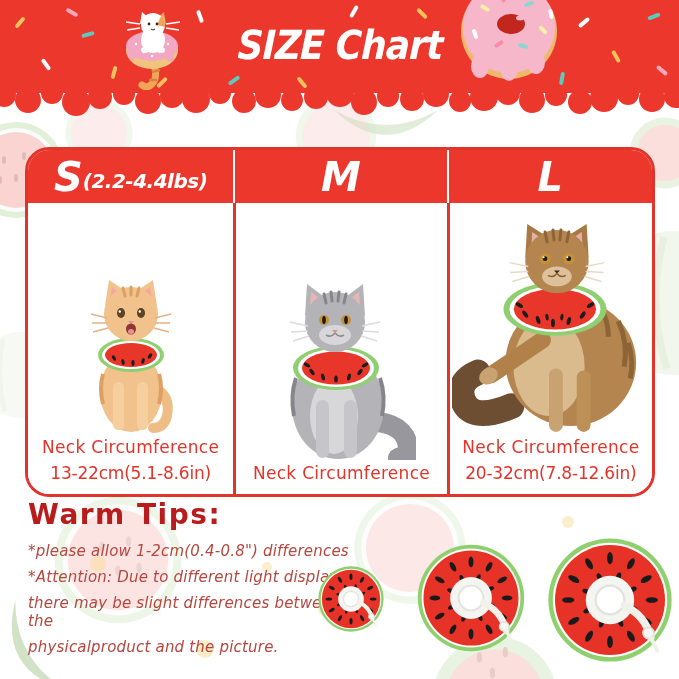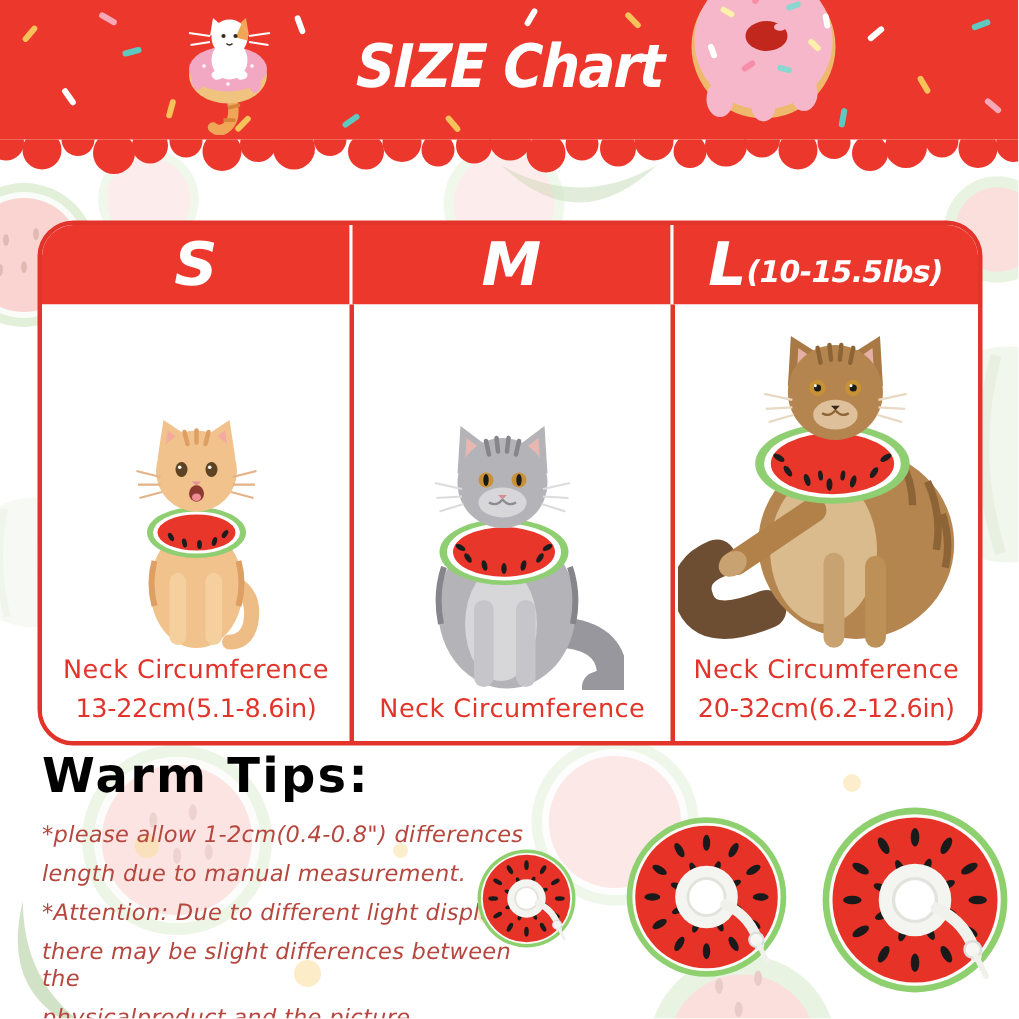--- a/index.html
+++ b/index.html
@@ -28,21 +28,21 @@
   .col + .col .col-body{border-left:3px solid #e2342a}
   .col-body{flex:1;display:flex;flex-direction:column;align-items:center;justify-content:flex-end;
             padding-bottom:11px;background:#fff}
   .size-letter{font-size:40px;line-height:1}
   .size-range{font-size:20px;margin-top:9px;letter-spacing:-0.5px}
   .catimg{margin-bottom:0}
   .neck-label{color:#e2342a;font-size:17px;margin-top:3px;letter-spacing:.3px}
   .neck-range{color:#e2342a;font-size:17px;font-weight:normal;margin-top:6px;letter-spacing:-0.2px}
   
   .tips{position:absolute;left:28px;top:498px;width:335px;z-index:2}
-  .tips-title{color:#000000;font-size:32px;font-weight:bold;letter-spacing:1.5px;margin:0 0 11px 0}
+  .tips-title{color:#b91c1c;font-size:28px;font-weight:bold;letter-spacing:1.5px;margin:0 0 11px 0}
   .tip{color:#b5473f;font-size:15px;font-style:italic;font-weight:500;margin:0 0 8px 0;letter-spacing:.2px}
   .tip.gap{margin-top:7px}
   
   .ring{position:absolute;z-index:2}
 </style>
 </head>
 <body>
 
 <div class="canvas">
 
@@ -215,20 +215,21 @@
       <rect x="50" y="12" width="10" height="4" rx="2" fill="#f78da7" transform="rotate(-60,55,14)"></rect>
       <rect x="96" y="28" width="10" height="4" rx="2" fill="#ffffff" transform="rotate(80,101,30)"></rect>
     </g>
   </svg>
 
   <div class="size-table">
 
     <div class="col">
       <div class="col-header">
         <span class="size-letter">S</span>
+        <span class="size-range">(2.2-4.4lbs)</span>
       </div>
       <div class="col-body">
         <svg class="catimg" width="92" height="176" viewBox="0 0 92 176">
           <path d="M70,130 q16,8 12,28 q-3,12 -14,12" fill="none" stroke="#eebd85" stroke-width="10" stroke-linecap="round"></path>
           <ellipse cx="46" cy="134" rx="31" ry="40" fill="#f1c28c"></ellipse>
           <path d="M18,116 q-4,14 0,30 M74,116 q4,14 0,30" stroke="#dd9f63" stroke-width="4" fill="none"></path>
           <rect x="28" y="124" width="11" height="48" rx="5.5" fill="#f5cf9d"></rect>
           <rect x="52" y="124" width="11" height="48" rx="5.5" fill="#f5cf9d"></rect>
           <g transform="translate(46,97)">
             <ellipse rx="33" ry="17" fill="#8fcf72"></ellipse>
@@ -311,21 +312,20 @@
               </g>
           </g>
         </svg>
         <div class="neck-label">Neck Circumference</div>
       </div>
     </div>
 
     <div class="col">
       <div class="col-header">
         <span class="size-letter">L</span>
-        <span class="size-range">(10-15.5lbs)</span>
       </div>
       <div class="col-body">
         <svg class="catimg" width="198" height="222" viewBox="0 0 200 224">
           <path d="M60,196 q-44,18 -50,-10 q-3,-16 16,-24" fill="none" stroke="#6e4e32" stroke-width="26" stroke-linecap="round"></path>
           <ellipse cx="120" cy="152" rx="66" ry="64" fill="#b5854f"></ellipse>
           <path d="M168,110 q10,22 6,46 M178,132 q6,18 2,36 M150,96 q8,14 8,30" stroke="#8d6436" stroke-width="5" fill="none"></path>
           <ellipse cx="98" cy="156" rx="36" ry="50" fill="#d9bb8d"></ellipse>
           <g transform="rotate(-34,96,128)">
             <rect x="20" y="118" width="80" height="17" rx="8.5" fill="#b28149"></rect>
             <ellipse cx="26" cy="126" rx="10" ry="8" fill="#c9a271"></ellipse>
@@ -363,29 +363,28 @@
             <circle cx="-13.5" cy="-4.5" r="1" fill="#fff"></circle>
               <circle cx="10.5" cy="-4.5" r="1" fill="#fff"></circle>
             <path d="M-3,9 L3,9 L0,12 Z" fill="#3a2a1a"></path>
             <path d="M0,12 q-4,5 -9,2 M0,12 q4,5 9,2" stroke="#8d6436" stroke-width="1.5" fill="none"></path>
             <g stroke="#e8d9c2" stroke-width="1.5">
                 <path d="M-29,5 L-48,1 M-29,10 L-47,11 M-28,15 L-45,20 M29,5 L48,1 M29,10 L47,11 M28,15 L45,20"></path>
               </g>
           </g>
         </svg>
         <div class="neck-label">Neck Circumference</div>
-        <div class="neck-range">20-32cm(6.2-12.6in)</div>
+        <div class="neck-range">20-32cm(7.8-12.6in)</div>
       </div>
     </div>
   </div>
 
   <div class="tips">
     <p class="tips-title">Warm Tips:</p>
     <p class="tip">*please allow 1-2cm(0.4-0.8") differences</p>
-    <p class="tip">length due to manual measurement.</p>
     <p class="tip gap">*Attention: Due to different light displays,</p>
     <p class="tip">there may be slight differences between the</p>
     <p class="tip">physicalproduct and the picture.</p>
 
   </div>
 
   <svg class="ring" style="left:316px;top:564px" width="70" height="70" viewBox="0 0 120 120">
     <circle cx="60" cy="60" r="56" fill="#8ecf6e"></circle>
     <circle cx="60" cy="60" r="52" fill="#fbfbf8"></circle>
     <circle cx="60" cy="60" r="50" fill="#e63227"></circle>

